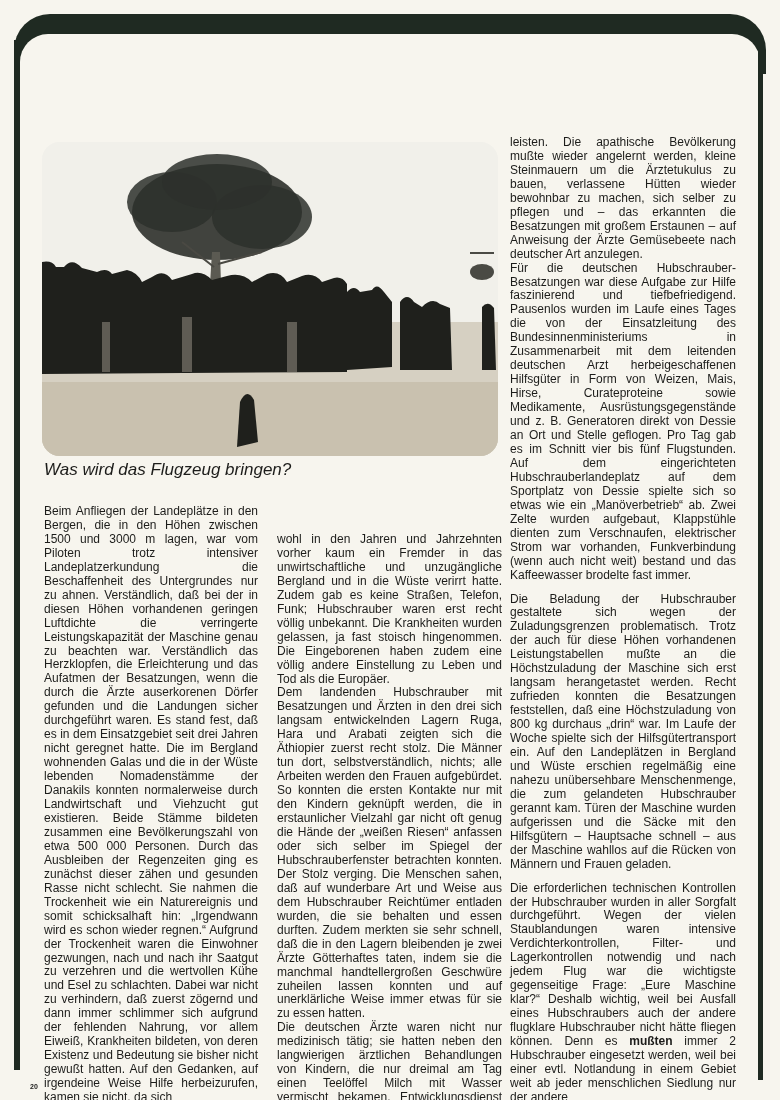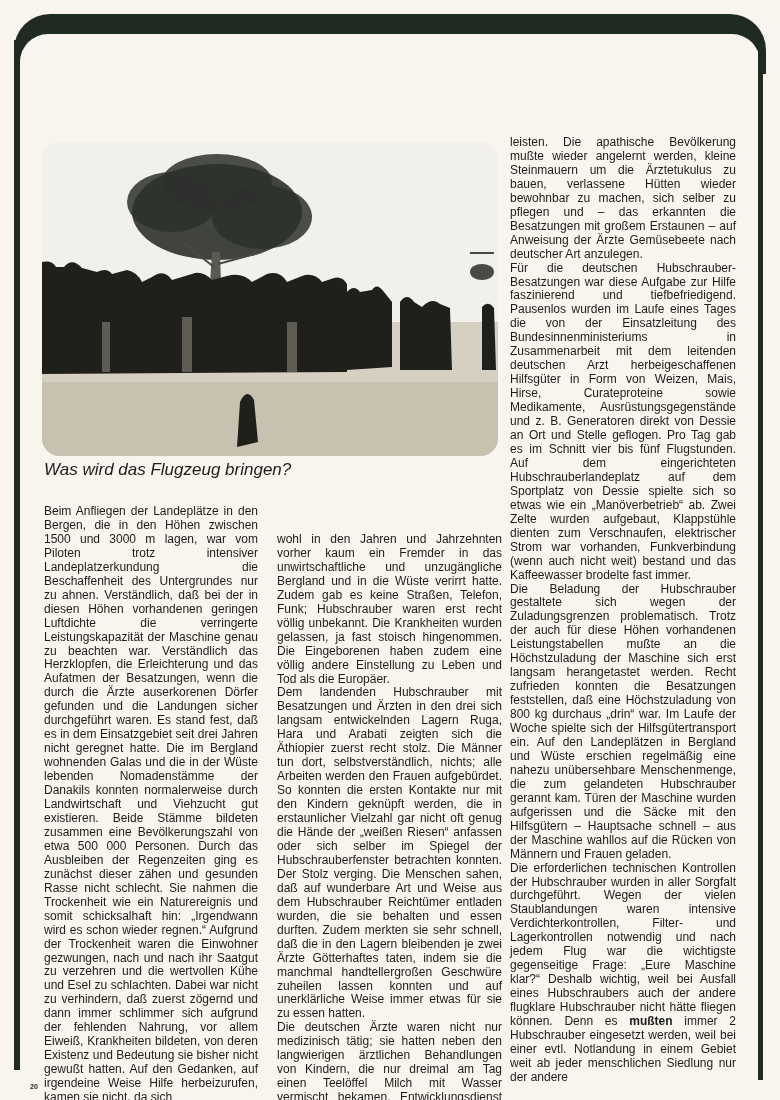--- a/index.html
+++ b/index.html
@@ -36,21 +36,21 @@
   .photo svg { width: 100%; height: 100%; display: block; }
   .caption {
     position: absolute; left: 44px; top: 460px; width: 430px;
     font-style: italic; font-size: 17px; color: #1c1c1a;
   }
   .col {
     position: absolute; font-size: 12px; line-height: 13.95px;
     text-align: justify; hyphens: manual;
   }
   .col p { margin: 0; }
-  .col p.gap { }
+  .col p.gap { margin-top: 10px; }
   .col1 { left: 44px; top: 505px; width: 214px; }
   .col2 { left: 277px; top: 533px; width: 225px; }
   .col3 { left: 510px; top: 136px; width: 226px; }
   .page-num {
     position: absolute; left: 30px; top: 1083px; font-size: 7px; font-weight: bold;
   }
   b { font-weight: bold; }
 </style>
 </head>
 <body>

